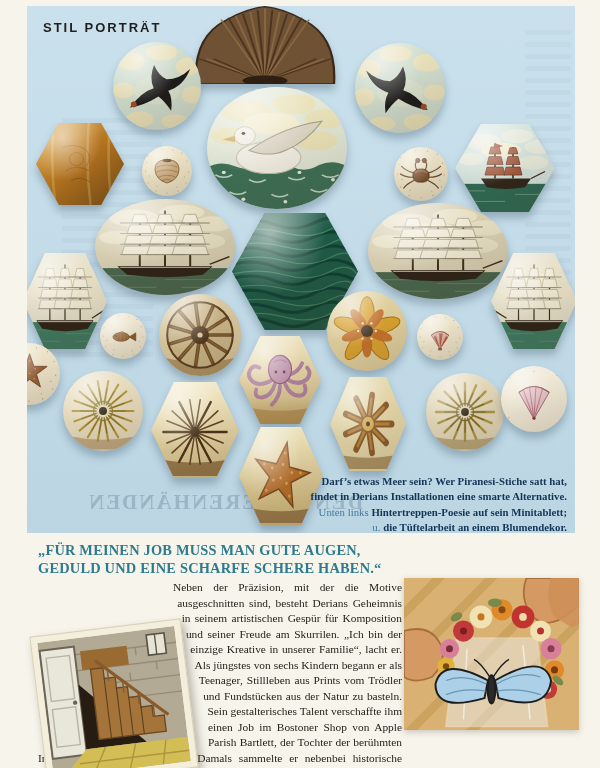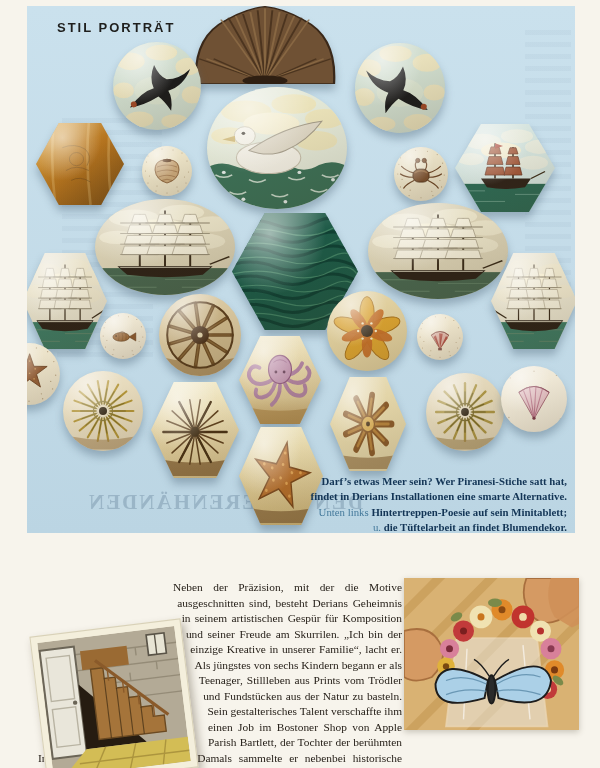--- a/index.html
+++ b/index.html
@@ -6,21 +6,21 @@
   #page{position:relative;width:600px;height:768px;background:#f7f4ec;overflow:hidden;
         font-family:"Liberation Serif",serif;}
   
   #panel{position:absolute;left:27px;top:6px;width:548px;height:527px;overflow:hidden;
          background:linear-gradient(180deg,#cae1ed 0%,#c3dbe8 55%,#bbd5e3 100%);}
   .ghost-par{position:absolute;opacity:.5;
       background:repeating-linear-gradient(180deg,rgba(110,135,160,.14) 0 5px,rgba(0,0,0,0) 5px 12px);}
   .ghost-head{position:absolute;left:60px;top:486px;transform:scaleX(-1);
       font:700 21px/1 "Liberation Serif",serif;letter-spacing:2px;color:rgba(100,128,152,.38);
       white-space:nowrap;}
-  #header{position:absolute;left:57px;top:20px;font:700 13px "Liberation Sans",sans-serif;
+  #header{position:absolute;left:43px;top:20px;font:700 13px "Liberation Sans",sans-serif;
       letter-spacing:2px;color:#1f1f1d;}
   
   .item{position:absolute;filter:drop-shadow(0 6px 4px rgba(80,105,125,.42));}
   .inner{position:absolute;inset:0;overflow:hidden;}
   .inner svg{position:absolute;inset:0;width:100%;height:100%;display:block;}
   .shape-circle,.shape-ellipse{border-radius:50%;}
   .shape-hex{clip-path:polygon(26% 0%,74% 0%,100% 50%,74% 100%,26% 100%,0% 50%);}
   .shape-free{overflow:visible;}
   .flip svg{transform:scaleX(-1);}
   .glare{position:absolute;inset:0;pointer-events:none;
@@ -982,25 +982,27 @@
                   <circle cx="36" cy="68" r="1.6"></circle>
                   <circle cx="38" cy="44" r="1.6"></circle>
                   <circle cx="28" cy="42" r="1.6"></circle>
                 </g>
               </g>
             </svg>
             <div class="glare"></div>
           </div>
         </div>
       </div>
-    <div id="caption"><span class="cap-bold">Darf’s etwas Meer sein? Wer Piranesi-Stiche satt hat, findet in Derians Installationen eine smarte Alternative. </span><span class="cap-light">Unten links </span><span class="cap-bold">Hintertreppen-Poesie auf sein Minitablett; </span><span class="cap-light">u. </span><span class="cap-bold">die Tüftelarbeit an findet Blumendekor.</span></div>
+    <div id="caption"><span class="cap-bold">Darf’s etwas Meer sein? Wer Piranesi-Stiche satt hat, findet in Derians Installationen eine smarte Alternative. </span><span class="cap-light">Unten links </span><span class="cap-bold">Hintertreppen-Poesie auf sein Minitablett; </span><span class="cap-light">u. </span><span class="cap-bold">die Tüftelarbeit an einem Blumendekor.</span></div>
   </div>
 
   <div id="header">STIL PORTRÄT</div>
 
+  <div id="quote">„FÜR MEINEN JOB MUSS MAN GUTE AUGEN,
+GEDULD UND EINE SCHARFE SCHERE HABEN.“</div>
 
   <div id="body-text">
     <div id="float-box">
       <div id="photo-left">
         <svg viewBox="0 0 100 100" preserveAspectRatio="none">
           <rect width="100" height="100" fill="#b3aa96"></rect>
           <g stroke="#8d8470" stroke-width="1" opacity=".8">
             <line x1="26" y1="12" x2="100" y2="12"></line>
               <line x1="26" y1="24" x2="100" y2="24"></line>
             <line x1="40" y1="36" x2="100" y2="36"></line>

